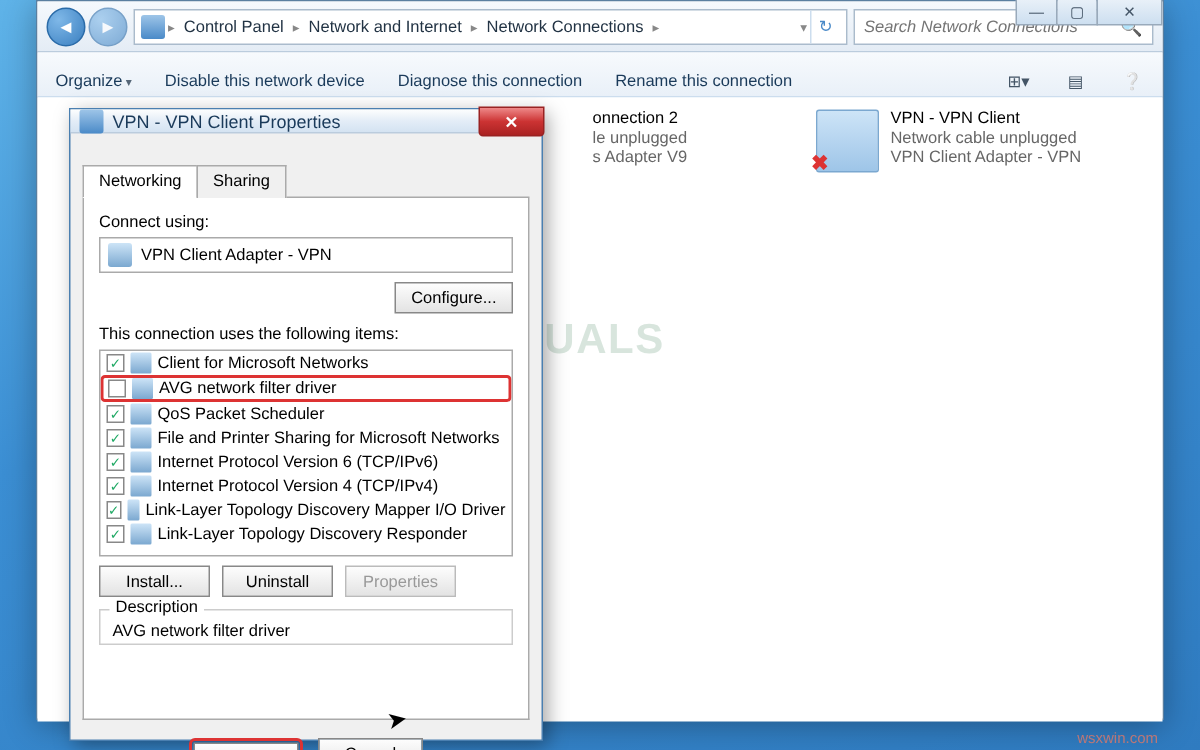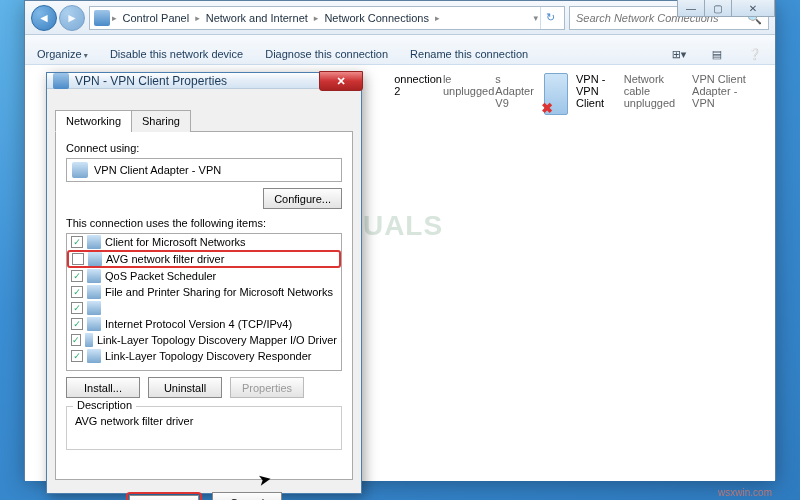--- a/index.html
+++ b/index.html
@@ -27,21 +27,21 @@
 .cmd-bar { height: 30px; background: linear-gradient(#f7fafd, #e9f0f8); border-bottom: 1px solid #cde; display: flex; align-items: flex-end; padding: 0 10px; gap: 18px; }
 .cmd-item { color: #1a3a5a; padding: 4px 2px; }
 .cmd-item.drop::after { content: " ▾"; font-size: 8px; color: #567; }
 .cmd-spacer { flex: 1; }
 .cmd-icon { width: 20px; height: 20px; display: flex; align-items: center; justify-content: center; color: #456; border: 1px solid transparent; }
 
 .content { background: #fff; height: 416px; padding: 8px 14px; display: flex; gap: 30px; }
 .conn-item { display: flex; gap: 8px; align-items: flex-start; width: 220px; }
 .conn-icon { width: 42px; height: 42px; background: linear-gradient(#cde4f7, #9ec5e8); border: 1px solid #7ba8d0; border-radius: 2px; position: relative; }
 .conn-icon.x::after { content: "✖"; position: absolute; bottom: -2px; left: -4px; color: #d33; font-size: 14px; font-weight: bold; }
-.conn-text { display: flex; flex-direction: row; gap: 1px; }
+.conn-text { display: flex; flex-direction: column; gap: 1px; }
 .conn-name { color: #000; }
 .conn-line { color: #666; }
 
 
 .dialog { position: absolute; left: 46px; top: 72px; width: 316px; height: 422px; background: #f0f0f0; border: 1px solid #4a7fb0; box-shadow: 3px 3px 12px rgba(0,0,0,0.35); }
 .dlg-title { height: 16px; background: linear-gradient(#fdfefe, #e4edf7 50%, #d4e3f2); border-bottom: 1px solid #bcd; display: flex; align-items: center; padding: 0 6px; gap: 6px; position: relative; }
 .dlg-title-icon { width: 16px; height: 16px; background: linear-gradient(#9ec5e8, #4a8ac8); border-radius: 2px; }
 .dlg-title-text { color: #1a3a5a; font-size: 12px; }
 .dlg-close { position: absolute; right: -2px; top: -2px; width: 44px; height: 20px; background: linear-gradient(#e88, #c33 50%, #a22); border: 1px solid #922; border-radius: 0 0 3px 3px; color: #fff; display: flex; align-items: center; justify-content: center; font-size: 11px; font-weight: bold; }
 
@@ -60,21 +60,21 @@
 
 .items-box { border: 1px solid #aaa; background: #fff; height: 138px; overflow: hidden; margin-bottom: 6px; }
 .item-row { display: flex; align-items: center; gap: 4px; padding: 1px 4px; }
 .item-chk { width: 12px; height: 12px; border: 1px solid #888; background: #fff; display: inline-flex; align-items: center; justify-content: center; font-size: 9px; color: #2a6; }
 .item-chk.checked::before { content: "✓"; }
 .item-icn { width: 14px; height: 14px; background: linear-gradient(#cde4f7, #7ba8d0); border-radius: 1px; }
 .item-txt { white-space: nowrap; }
 .item-row.hl { border: 2px solid #d33; border-radius: 3px; padding: 0 3px; }
 
 .btn-row { display: flex; gap: 8px; margin-bottom: 8px; align-items: center; }
-.desc-group { border: 1px solid #ccc; padding: 8px; position: relative; margin-top: 6px; height: 44px; }
+.desc-group { border: 1px solid #ccc; padding: 8px; position: relative; margin-top: 6px; height: 24px; }
 .desc-group .legend { position: absolute; top: -8px; left: 6px; background: #fff; padding: 0 4px; }
 
 .dlg-footer { display: flex; justify-content: center; gap: 10px; padding: 6px 0 8px; }
 .ok-hl { border: 2px solid #d33; border-radius: 4px; padding: 1px; display: inline-block; }
 .cursor { position: absolute; left: 258px; top: 470px; font-size: 16px; color: #000; transform: rotate(-10deg); pointer-events: none; }
 
 
 .wm { position: absolute; right: 28px; bottom: 2px; font-size: 10px; color: #b77; }
 .logo-wm { position: absolute; left: 300px; top: 210px; font-size: 28px; color: rgba(100,150,120,0.25); font-weight: bold; letter-spacing: 1px; pointer-events: none; }
 .logo-wm .o { display: inline-block; width: 22px; height: 22px; border: 4px solid rgba(90,160,110,0.4); border-radius: 50%; vertical-align: middle; position: relative; }
@@ -185,20 +185,21 @@
             <span class="item-txt">QoS Packet Scheduler</span>
           </div>
           <div class="item-row">
             <span class="item-chk checked"></span>
             <span class="item-icn"></span>
             <span class="item-txt">File and Printer Sharing for Microsoft Networks</span>
           </div>
           <div class="item-row">
             <span class="item-chk checked"></span>
             <span class="item-icn"></span>
+            <span class="item-txt">Internet Protocol Version 6 (TCP/IPv6)</span>
           </div>
           <div class="item-row">
             <span class="item-chk checked"></span>
             <span class="item-icn"></span>
             <span class="item-txt">Internet Protocol Version 4 (TCP/IPv4)</span>
           </div>
           <div class="item-row">
             <span class="item-chk checked"></span>
             <span class="item-icn"></span>
             <span class="item-txt">Link-Layer Topology Discovery Mapper I/O Driver</span>

